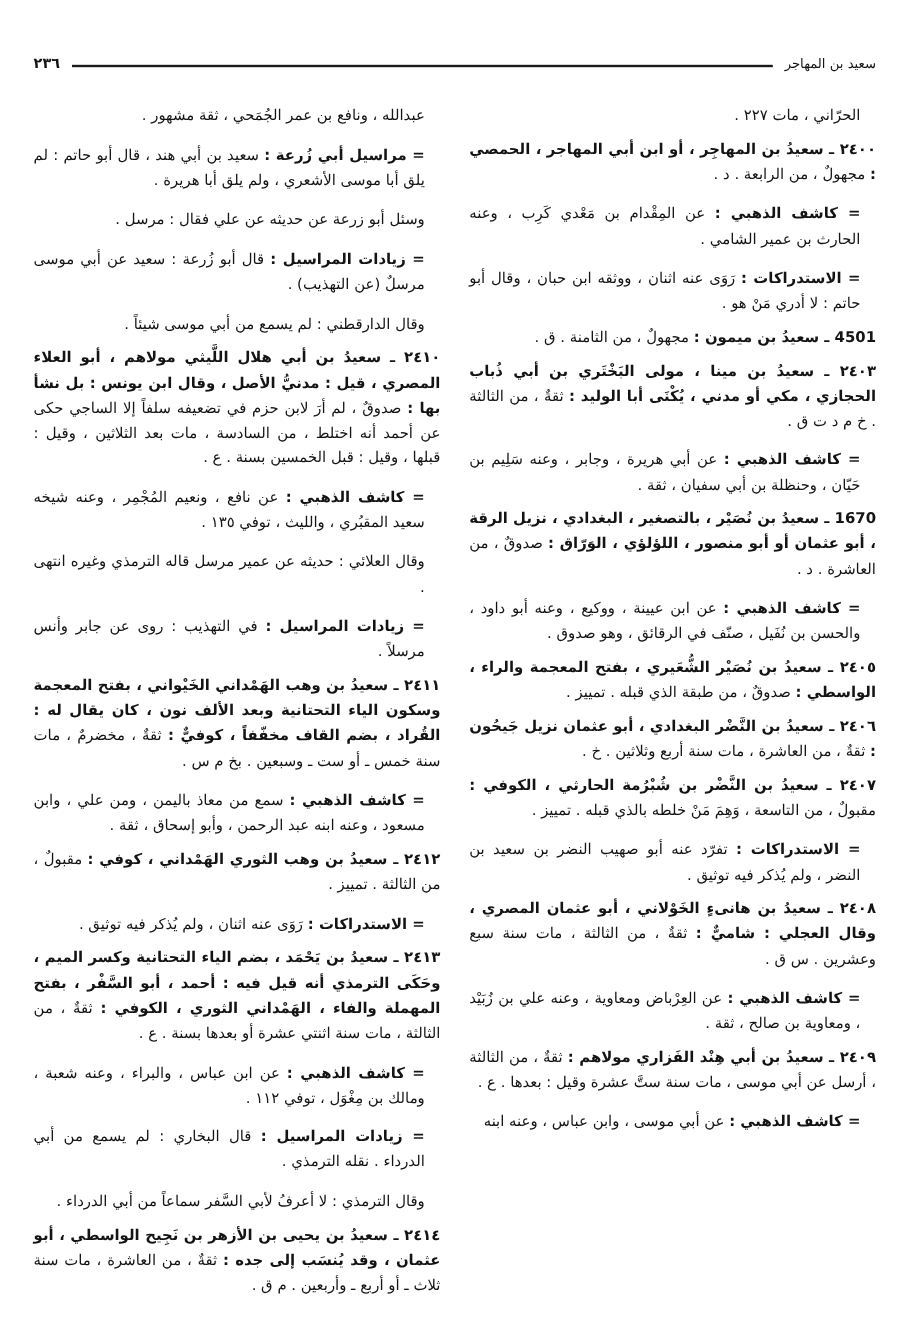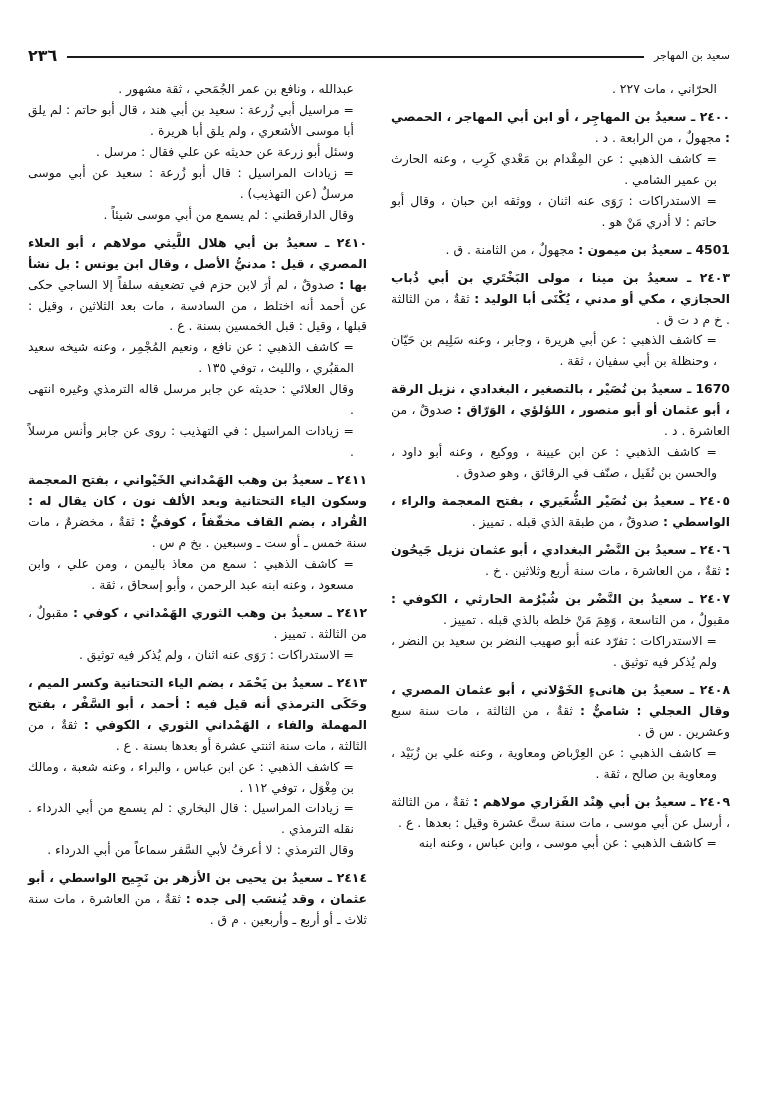--- a/index.html
+++ b/index.html
@@ -7,28 +7,28 @@
   body {
     width:758px; height:1099px;
     background:#ffffff; color:#141414;
     font-family:"DejaVu Sans", sans-serif;
     direction:rtl;
     overflow:hidden;
   }
   .page { width:758px; height:1099px; padding:46px 28px 10px 28px; }
   .header { display:flex; align-items:center; gap:10px; }
   .running-head { font-weight:normal; font-size:11px; white-space:nowrap; }
-  .page-num { font-weight:bold; font-size:16px; white-space:nowrap; }
+  .page-num { font-weight:bold; font-size:12px; white-space:nowrap; }
   .rule { flex:1; border-top:2px solid #1a1a1a; margin-top:3px; }
   .cols { display:flex; gap:24px; margin-top:14px; }
   .col { width:339px; font-size:12.4px; line-height:1.69; text-align:justify; }
   p.entry { margin-top:7px; }
   p.entry b.lead { font-weight:bold; }
-  p.note, p.cont { padding-right:13px; }
-  p.note b.src { font-weight:normal; }
+  p.note, p.cont { padding-right:13px;margin-top:12px; }
+  p.note b.src { font-weight:bold; }
 </style>
 </head>
 <body>
 
 <div class="page">
 
   <div class="header">
     <span class="running-head">سعيد بن المهاجر</span>
     <span class="rule"></span>
     <span class="page-num">٢٣٦</span>
@@ -68,21 +68,21 @@
 
     <div class="col">
       <p class="cont">عبدالله ، ونافع بن عمر الجُمَحي ، ثقة مشهور .</p>
       <p class="note"><b class="src">= مراسيل أبي زُرعة :</b> <span>سعيد بن أبي هند ، قال أبو حاتم : لم يلق أبا موسى الأشعري ، ولم يلق أبا هريرة .</span></p>
       <p class="cont">وسئل أبو زرعة عن حديثه عن علي فقال : مرسل .</p>
       <p class="note"><b class="src">= زيادات المراسيل :</b> <span>قال أبو زُرعة : سعيد عن أبي موسى مرسلٌ (عن التهذيب) .</span></p>
       <p class="cont">وقال الدارقطني : لم يسمع من أبي موسى شيئاً .</p>
 
       <p class="entry"><b class="lead">٢٤١٠ ـ سعيدُ بن أبي هلال اللَّيثي مولاهم ، أبو العلاء المصري ، قيل : مدنيُّ الأصل ، وقال ابن يونس : بل نشأ بها :</b> <span>صدوقٌ ، لم أرَ لابن حزم في تضعيفه سلفاً إلا الساجي حكى عن أحمد أنه اختلط ، من السادسة ، مات بعد الثلاثين ، وقيل : قبلها ، وقيل : قبل الخمسين بسنة . ع .</span></p>
       <p class="note"><b class="src">= كاشف الذهبي :</b> <span>عن نافع ، ونعيم المُجْمِر ، وعنه شيخه سعيد المقبُري ، والليث ، توفي ١٣٥ .</span></p>
-      <p class="cont">وقال العلائي : حديثه عن جابر مرسل قاله الترمذي وغيره انتهى .</p>
+      <p class="cont">وقال العلائي : حديثه عن عمير مرسل قاله الترمذي وغيره انتهى .</p>
       <p class="note"><b class="src">= زيادات المراسيل :</b> <span>في التهذيب : روى عن جابر وأنس مرسلاً .</span></p>
 
       <p class="entry"><b class="lead">٢٤١١ ـ سعيدُ بن وهب الهَمْداني الخَيْواني ، بفتح المعجمة وسكون الياء التحتانية وبعد الألف نون ، كان يقال له : القُراد ، بضم القاف مخفّفاً ، كوفيٌّ :</b> <span>ثقةٌ ، مخضرمٌ ، مات سنة خمس ـ أو ست ـ وسبعين . بخ م س .</span></p>
       <p class="note"><b class="src">= كاشف الذهبي :</b> <span>سمع من معاذ باليمن ، ومن علي ، وابن مسعود ، وعنه ابنه عبد الرحمن ، وأبو إسحاق ، ثقة .</span></p>
 
       <p class="entry"><b class="lead">٢٤١٢ ـ سعيدُ بن وهب الثوري الهَمْداني ، كوفي :</b> <span>مقبولٌ ، من الثالثة . تمييز .</span></p>
       <p class="note"><b class="src">= الاستدراكات :</b> <span>رَوَى عنه اثنان ، ولم يُذكر فيه توثيق .</span></p>
 
       <p class="entry"><b class="lead">٢٤١٣ ـ سعيدُ بن يَحْمَد ، بضم الياء التحتانية وكسر الميم ، وحَكَى الترمذي أنه قيل فيه : أحمد ، أبو السَّفْر ، بفتح المهملة والفاء ، الهَمْداني الثوري ، الكوفي :</b> <span>ثقةٌ ، من الثالثة ، مات سنة اثنتي عشرة أو بعدها بسنة . ع .</span></p>
       <p class="note"><b class="src">= كاشف الذهبي :</b> <span>عن ابن عباس ، والبراء ، وعنه شعبة ، ومالك بن مِغْوَل ، توفي ١١٢ .</span></p>

